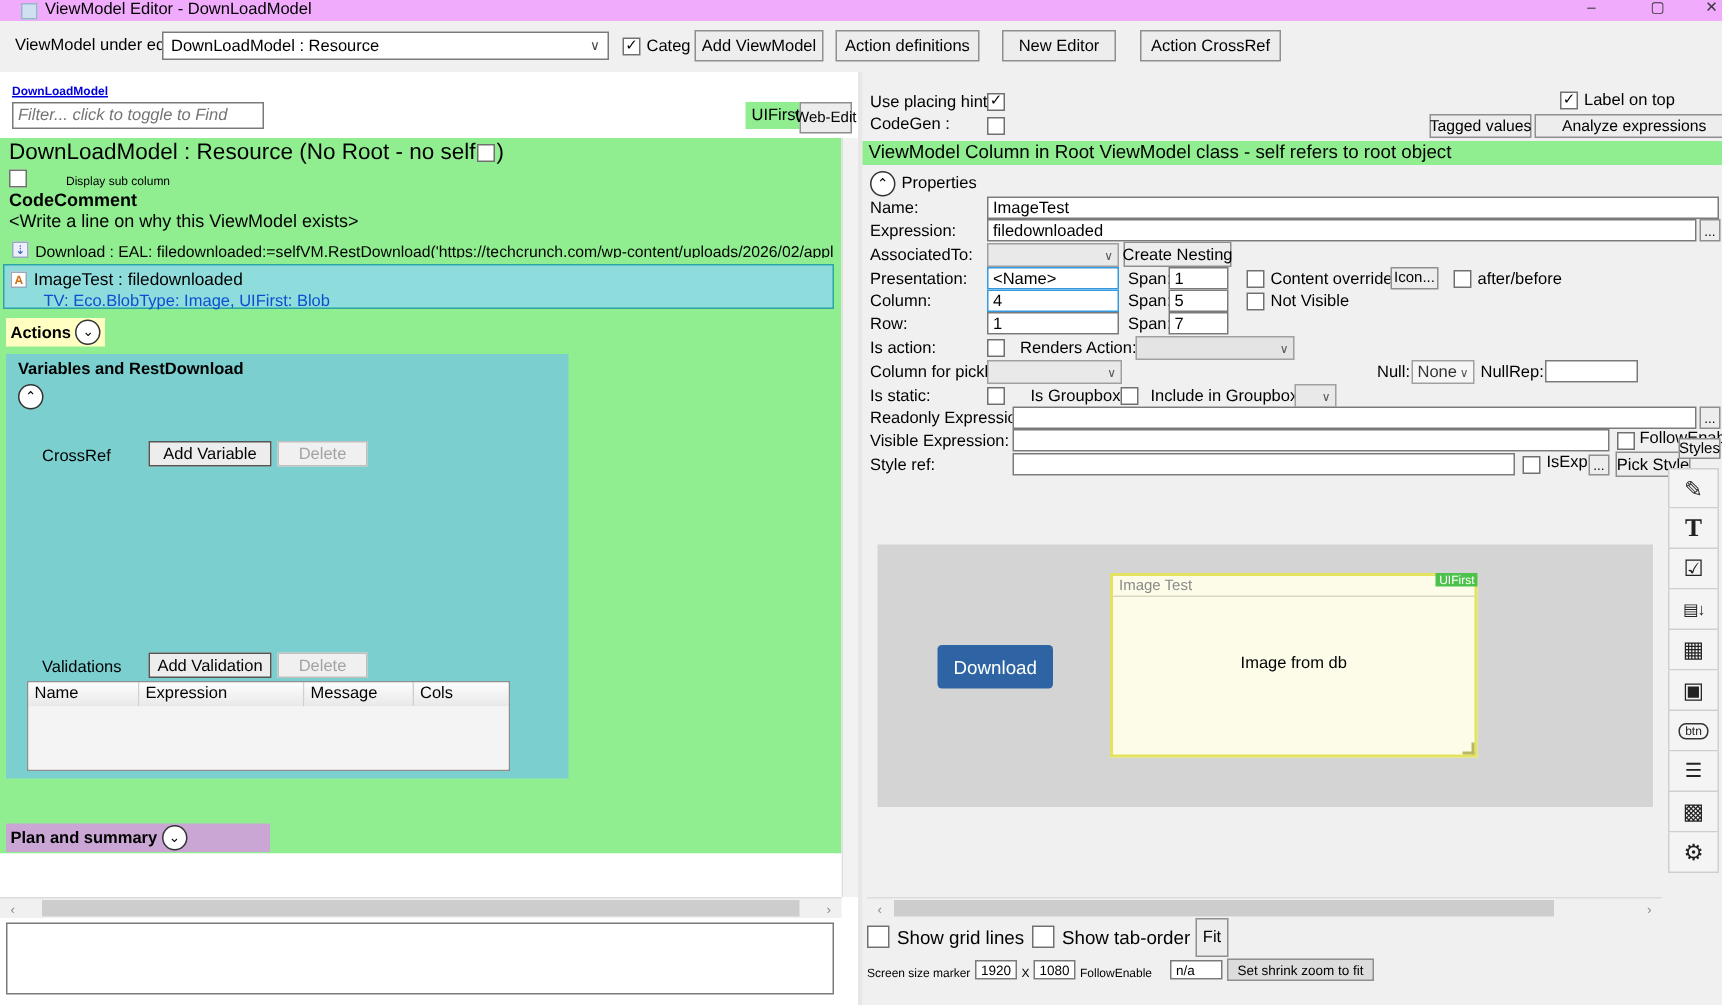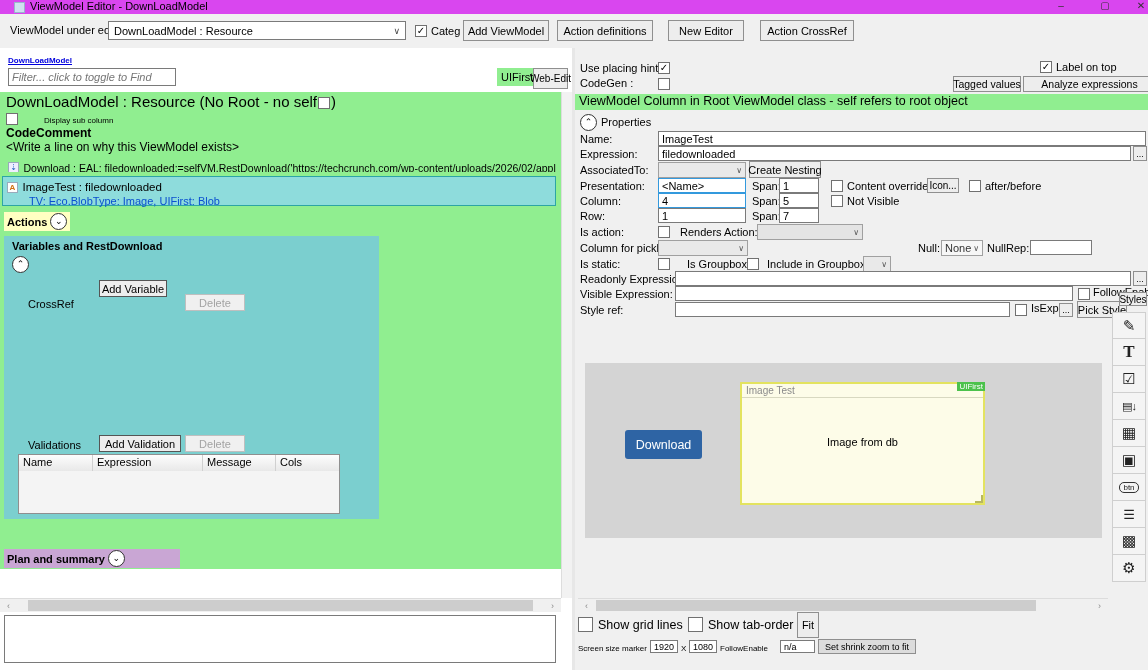--- a/index.html
+++ b/index.html
@@ -31,21 +31,21 @@
   .treeicon{display:inline-block;width:11px;height:11px;border:1px solid #9ab;background:#eef;box-sizing:border-box;
             font-size:8px;line-height:10px;text-align:center;vertical-align:middle;}
   .hdrcell{box-sizing:border-box;border-right:1px solid #d0d0d0;background:linear-gradient(#fdfdfd,#e8e8e8);
            font-size:11px;padding:1px 4px;overflow:hidden;}
 </style>
 </head>
 <body>
 
 <div id="screen">
 
-  <div class="abs" style="left:0;top:0;width:1148px;height:14px;background:#d946ef;">
+  <div class="abs" style="left:0;top:0;width:1148px;height:14px;background:#f0abfc;">
     <span class="abs" style="left:14px;top:2px;width:9px;height:9px;background:#cfe0f0;border:1px solid #9ab4cc;"></span>
     <span class="abs lbl" style="left:30px;top:0;font-size:11px;">ViewModel Editor - DownLoadModel</span>
     <span class="abs titlebtn" style="left:1046px;top:0;">–</span>
     <span class="abs titlebtn" style="left:1090px;top:0;">▢</span>
     <span class="abs titlebtn" style="left:1126px;top:0;">✕</span>
   </div>
 
   <div class="abs" style="left:0;top:14px;width:1148px;height:34px;background:#f0f0f0;border-bottom:1px solid #e2e2e2;">
     <span class="abs lbl" style="left:10px;top:10px;">ViewModel under edit:</span>
     <div class="abs" style="left:108px;top:7px;width:298px;height:19px;background:#fff;border:1px solid #7a7a7a;display:flex;align-items:center;justify-content:space-between;padding:0 5px;box-sizing:border-box;">
@@ -91,21 +91,21 @@
       <div class="abs" style="left:4px;top:120px;width:66px;height:19px;background:#ffffc2;display:flex;align-items:center;gap:3px;padding-left:3px;box-sizing:border-box;">
         <span class="lbl" style="font-weight:bold;">Actions</span>
         <span class="circle">⌄</span>
       </div>
 
       <div class="abs" style="left:4px;top:144px;width:375px;height:283px;background:#7bcfcf;">
         <span class="abs lbl" style="left:8px;top:4px;font-weight:bold;">Variables and RestDownload</span>
         <span class="circle abs" style="left:8px;top:20px;">⌃</span>
 
         <span class="abs lbl" style="left:24px;top:62px;">CrossRef</span>
-        <div class="btn abs" style="left:95px;top:44px;width:68px;height:17px;border-color:#555;">Add Variable</div>
+        <div class="btn abs" style="left:95px;top:58px;width:82px;height:17px;border-color:#555;">Add Variable</div>
         <div class="btn dis abs" style="left:181px;top:58px;width:60px;height:17px;">Delete</div>
 
 
         <span class="abs lbl" style="left:24px;top:203px;">Validations</span>
         <div class="btn abs" style="left:95px;top:199px;width:82px;height:17px;border-color:#555;">Add Validation</div>
         <div class="btn dis abs" style="left:181px;top:199px;width:60px;height:17px;">Delete</div>
 
         <div class="abs" style="left:14px;top:218px;width:322px;height:60px;background:#fff;border:1px solid #8f8f8f;box-sizing:border-box;display:flex;flex-direction:column;">
           <div style="display:flex;height:16px;">
             <span class="hdrcell" style="width:74px;">Name</span>

